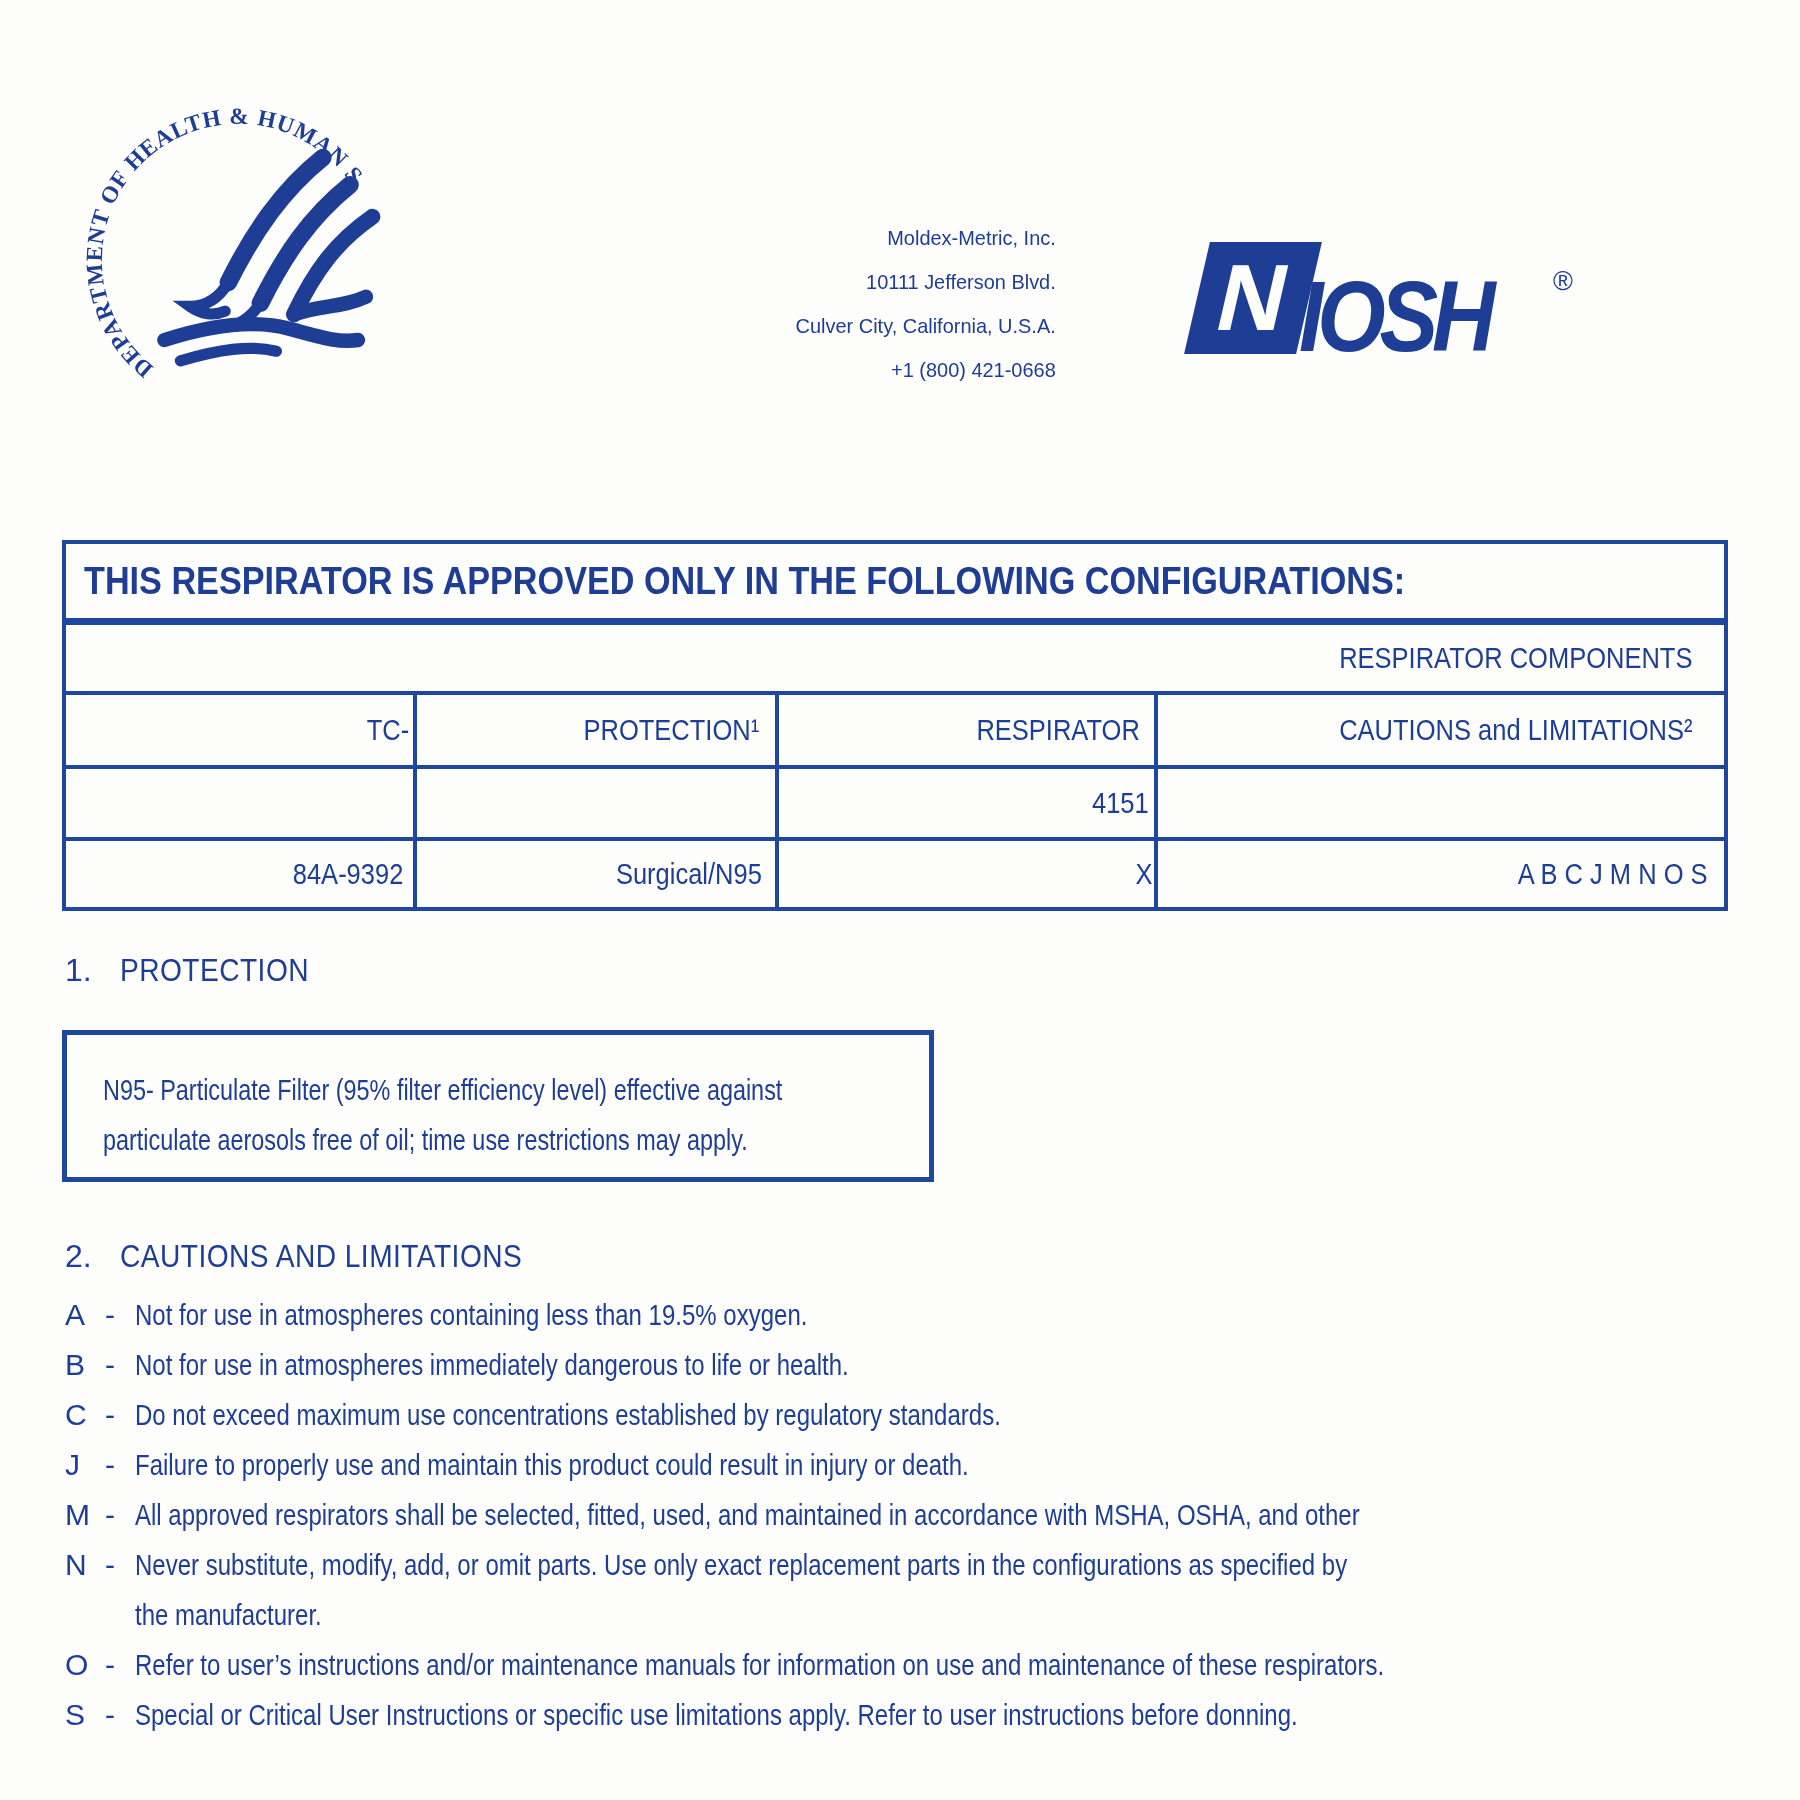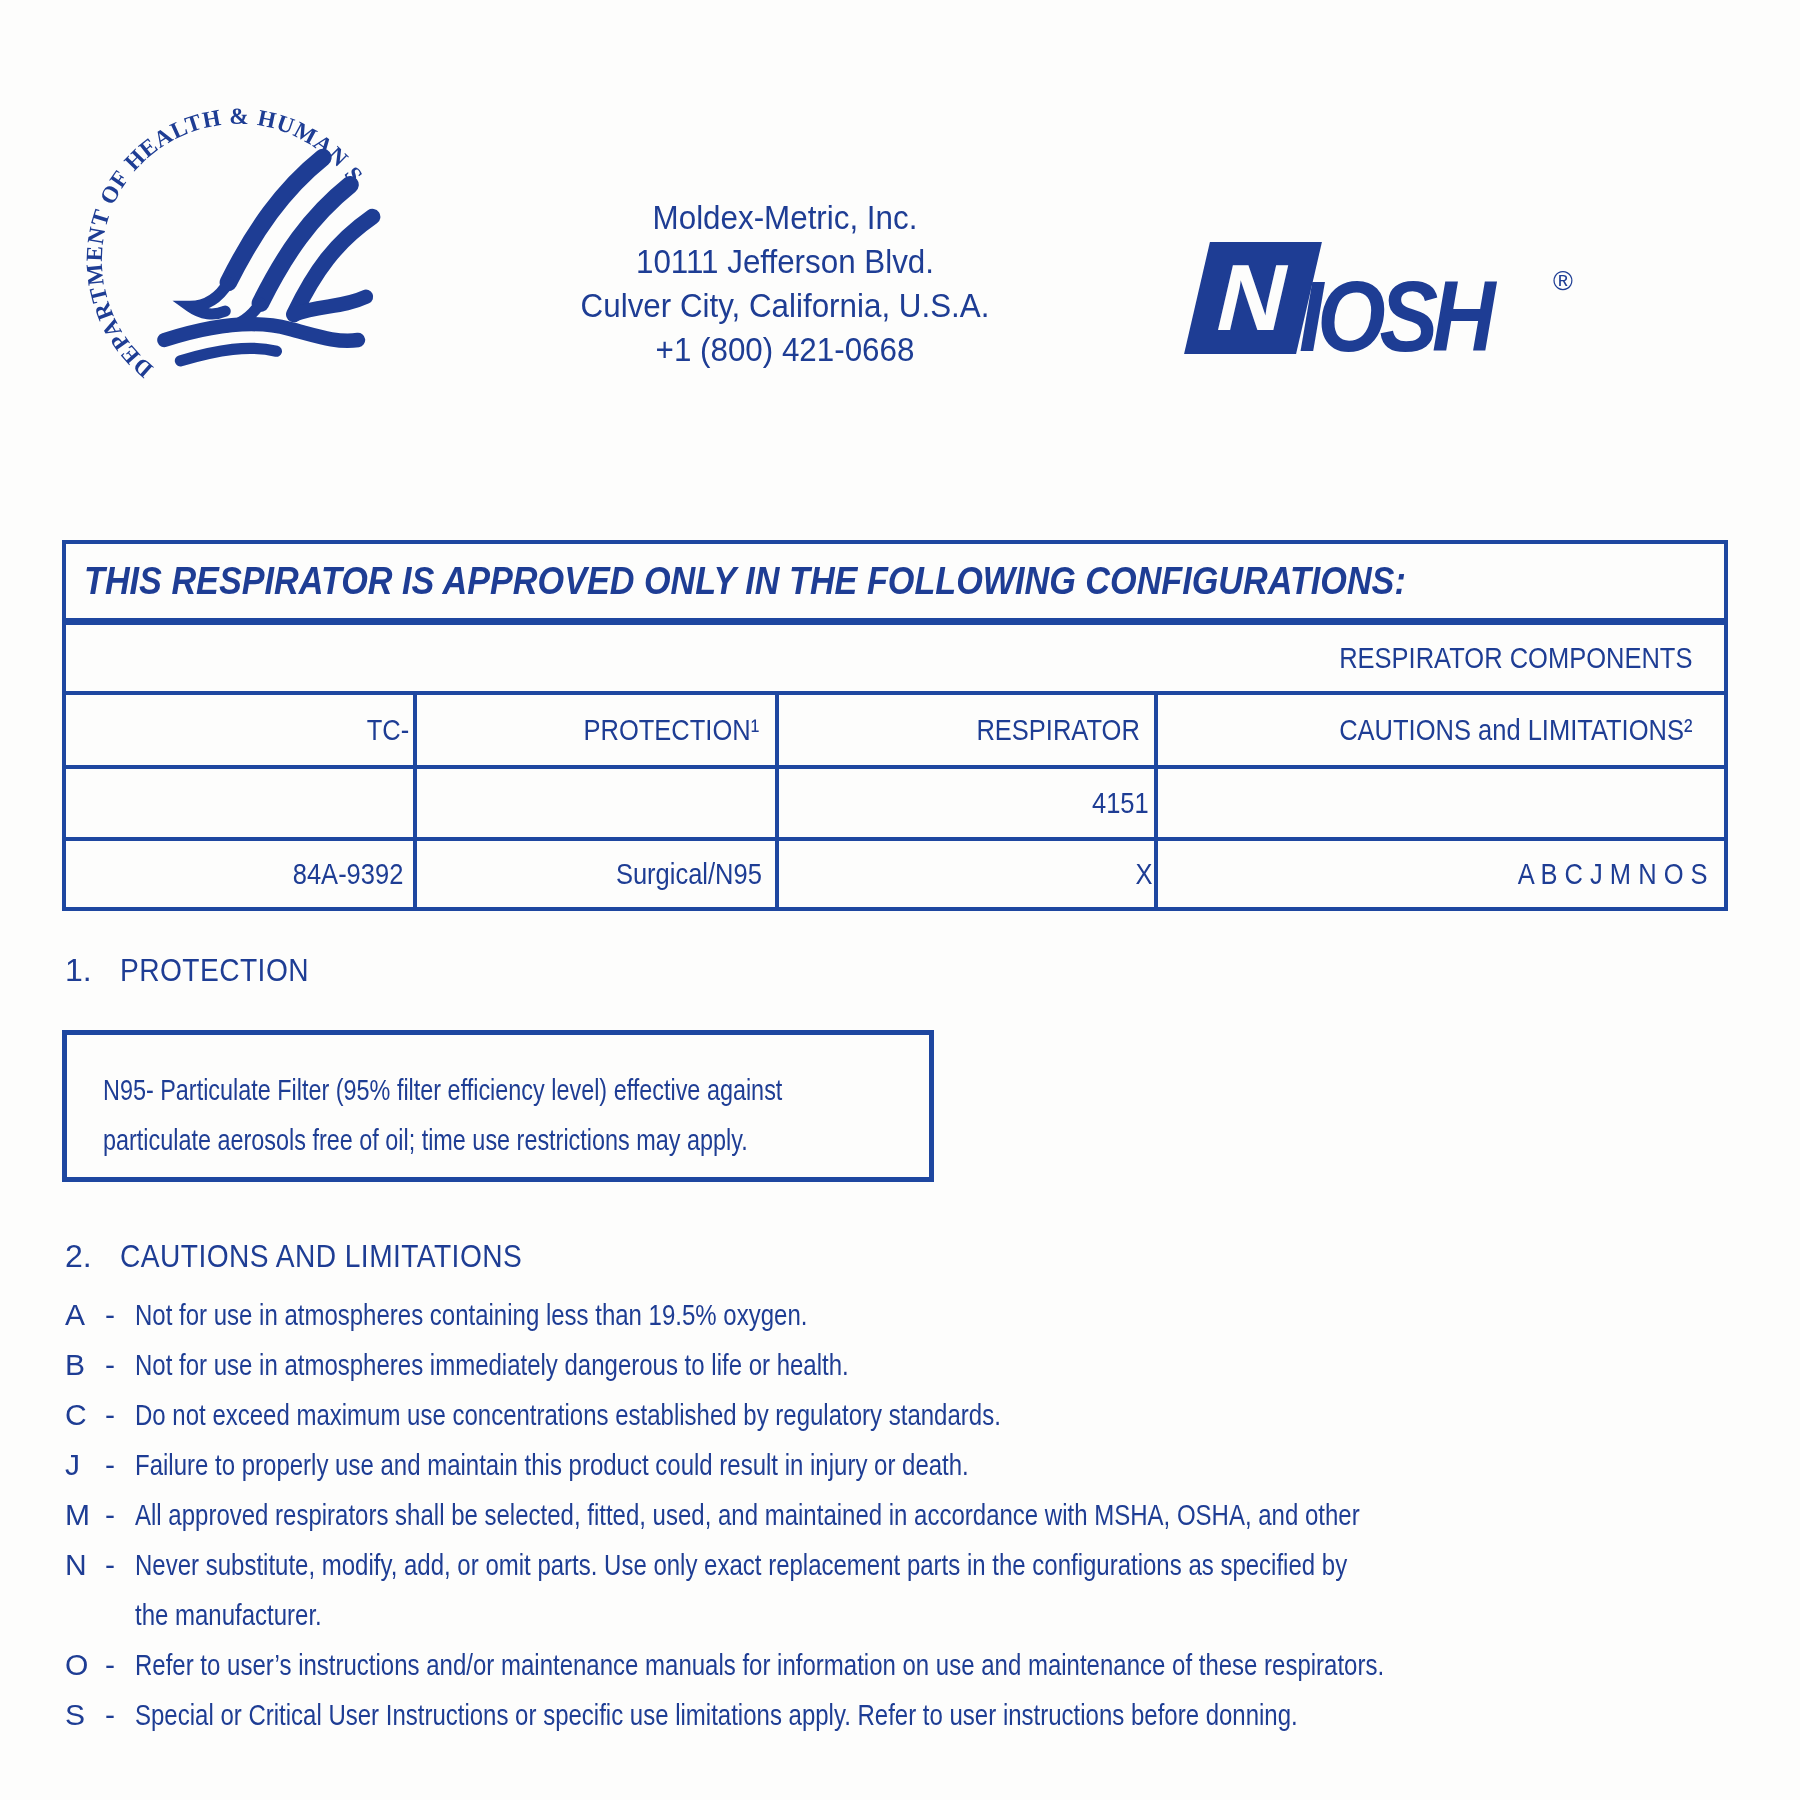--- a/index.html
+++ b/index.html
@@ -12,22 +12,22 @@
     position:relative;
     width:1800px;height:1800px;
     background:var(--bg);
     font-family:"Liberation Sans",sans-serif;
     color:var(--blue);
     overflow:hidden;
   }
   
   .hhs-seal{position:absolute;left:78px;top:100px;width:320px;height:320px;}
   .address{
-    position:absolute;left:500px;top:196px;width:570px;
-    text-align:center;font-size:33px;line-height:44px;color:var(--blue);
+    position:absolute;left:500px;top:216px;width:570px;
+    text-align:right;font-size:21px;line-height:44px;color:var(--blue);
   }
   .address .line{display:inline-block;transform:scaleX(0.95);transform-origin:50% 50%;white-space:nowrap;display:block;}
   .niosh{position:absolute;left:1197px;top:242px;width:480px;height:130px;}
   .n-par{
     position:absolute;left:0;top:0;width:112px;height:112px;
     background:var(--blue);transform:skewX(-13deg);
     display:flex;align-items:center;justify-content:center;
   }
   .n-par .nchar{font-weight:900;font-size:94px;line-height:112px;color:#fdfdfc;font-style:normal;}
   .n-small{position:absolute;left:116px;top:-4px;width:420px;}
@@ -46,21 +46,21 @@
     position:absolute;left:62px;top:540px;width:1662px;
     border-collapse:collapse;table-layout:fixed;
   }
   .cfg-table td{
     border:4px solid var(--border);
     text-align:right;vertical-align:middle;
     color:var(--blue);font-size:30px;padding:0;
     overflow:hidden;
   }
   .cfg-table tr.t-title td{
-    border-bottom-width:7px;text-align:left;height:74px;font-style:italic;
+    border-bottom-width:7px;text-align:left;height:74px;
   }
   .cfg-table .title-txt{
     display:inline-block;margin-left:18px;
     font-weight:700;font-size:38px;letter-spacing:0;
     transform:scaleX(0.9);transform-origin:0 50%;white-space:nowrap;
   }
   .cfg-table tr.t-sub td{height:66px;}
   .cfg-table tr.t-head td{height:70px;}
   .cfg-table tr.t-row1 td{height:68px;text-decoration:underline;}
   .cfg-table tr.t-row2 td{height:66px;}

